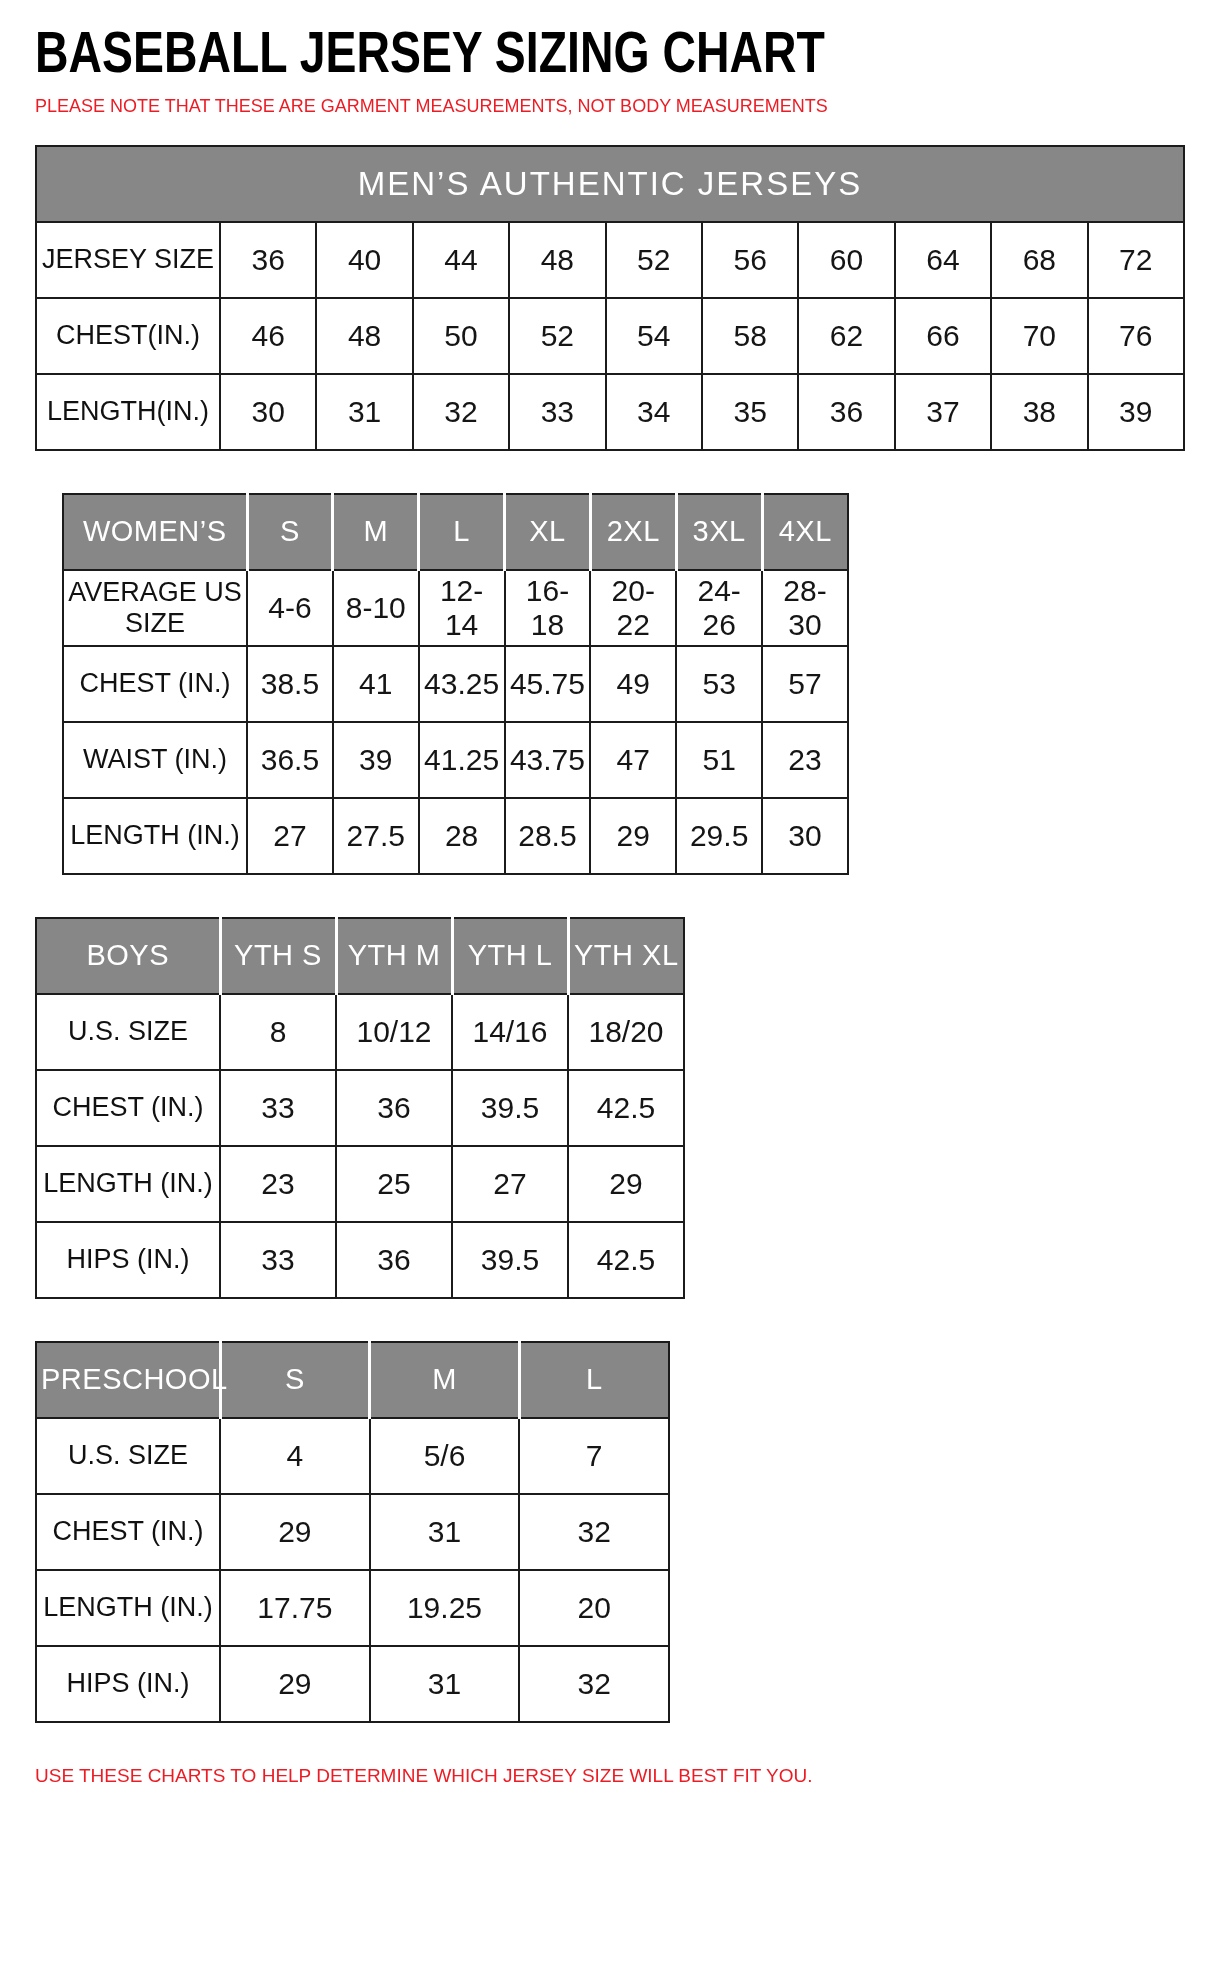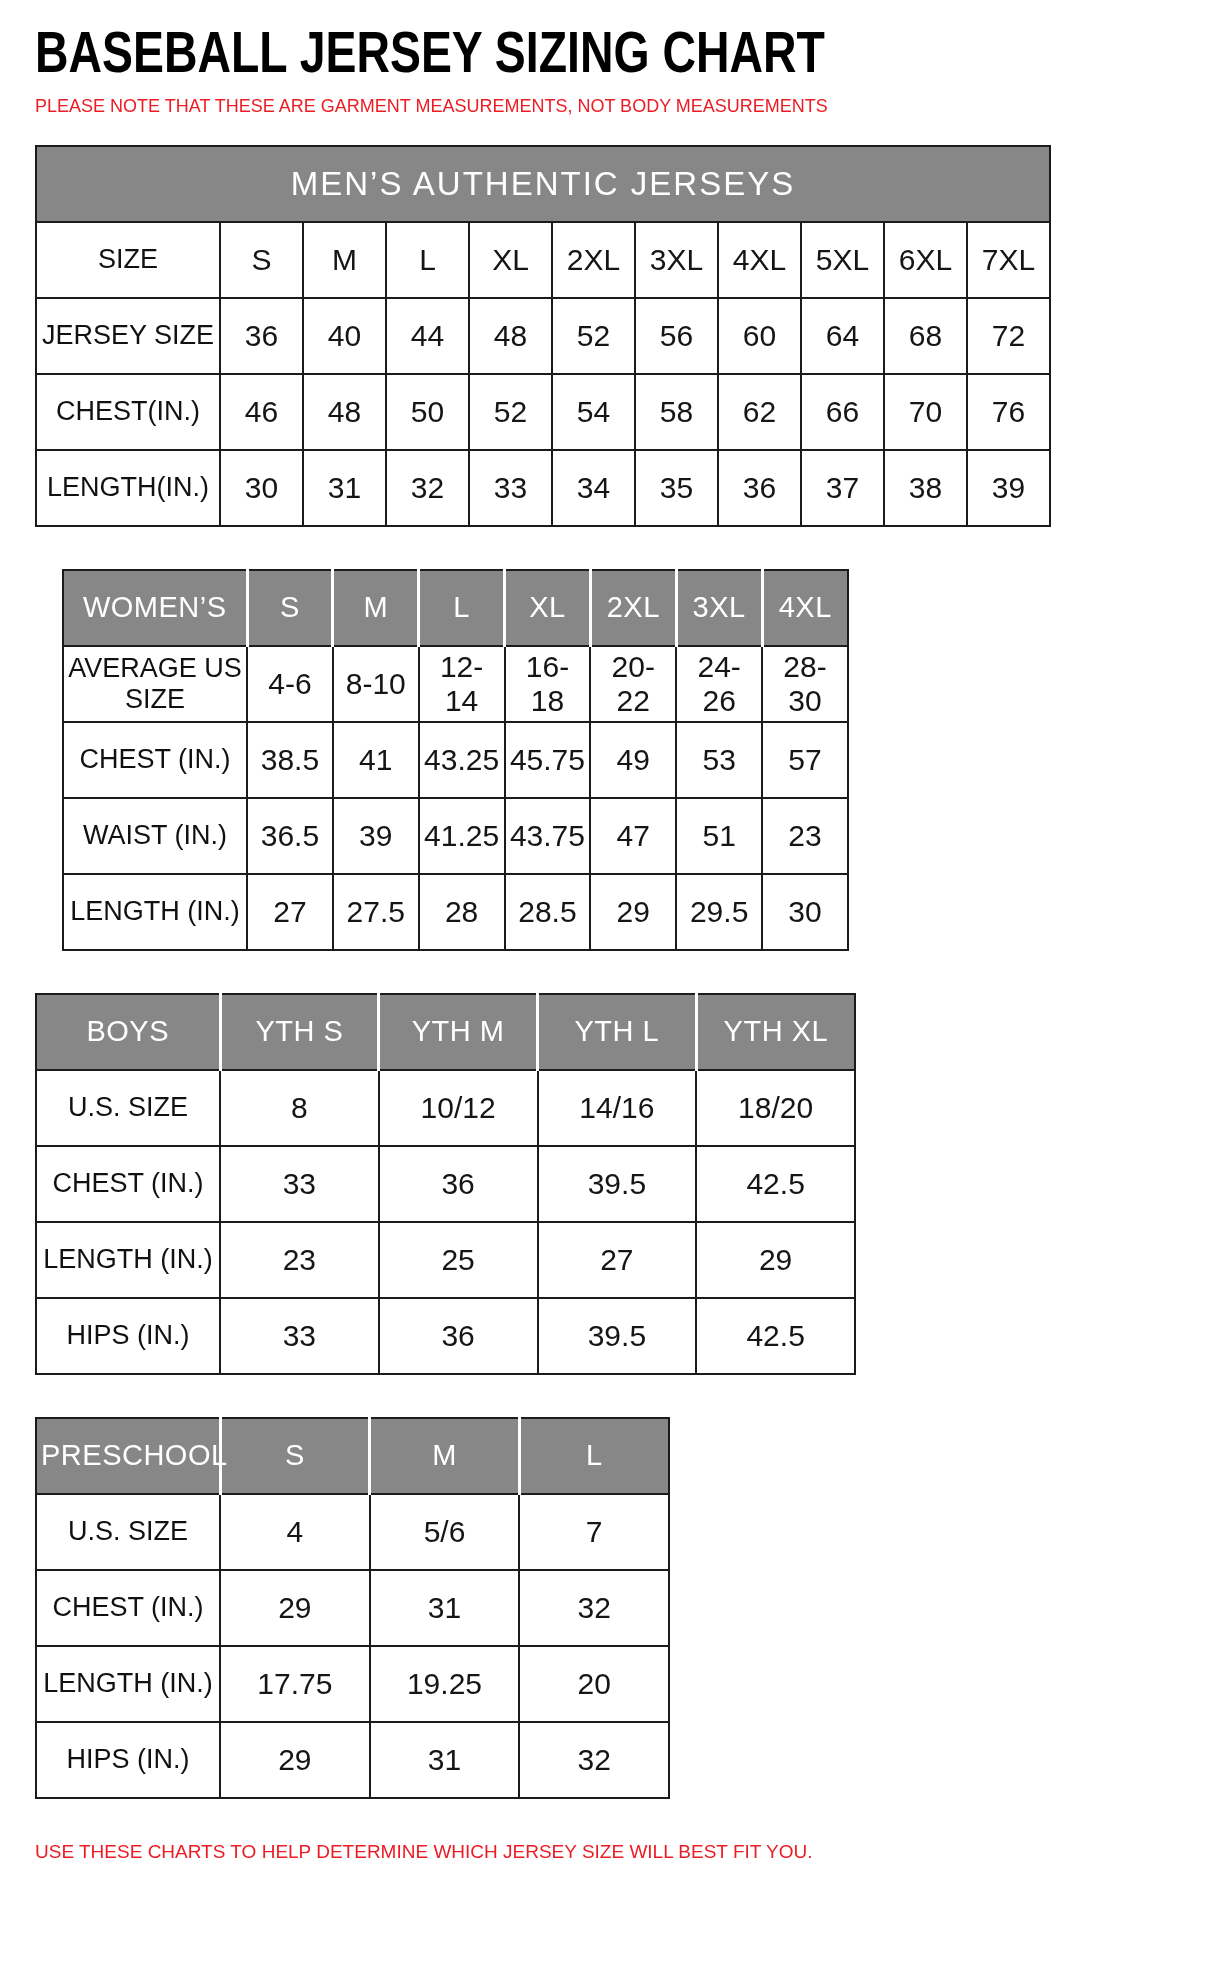--- a/index.html
+++ b/index.html
@@ -26,23 +26,23 @@
   }
   .note {
     color: var(--red, #ed1c24);
     font-size: 18px;
     line-height: 1.32;
     margin: 0 0 26px 0;
     max-width: 1150px;
     font-weight: 400;
   }
   .tbl { margin-bottom: 42px; }
-  .w-mens { width: 1016px; }
+  .w-mens { width: 1150px; }
   .w-womens { width: 787px; padding-left: 27px; }
-  .w-boys { width: 821px; }
+  .w-boys { width: 650px; }
   .w-preschool { width: 635px; }
   table {
     border-collapse: collapse;
     table-layout: fixed;
     width: 100%;
     border: 2px solid var(--border, #1b1b1b);
   }
   col.label-col { width: 184px; }
   th, td {
     border: 2px solid var(--border, #1b1b1b);
@@ -106,33 +106,20 @@
           <col>
           <col>
           <col>
           <col>
           <col>
           <col>
         </colgroup>
         <tbody>
           <tr>
             <th colspan="11" class="band band-title">MEN’S AUTHENTIC JERSEYS</th>
-          </tr>
-          <tr>
-            <th class="rowlabel">SIZE</th>
-            <td>S</td>
-            <td>M</td>
-            <td>L</td>
-            <td>XL</td>
-            <td>2XL</td>
-            <td>3XL</td>
-            <td>4XL</td>
-            <td>5XL</td>
-            <td>6XL</td>
-            <td>7XL</td>
           </tr>
           <tr>
             <th class="rowlabel">JERSEY SIZE</th>
             <td>36</td>
             <td>40</td>
             <td>44</td>
             <td>48</td>
             <td>52</td>
             <td>56</td>
             <td>60</td>

